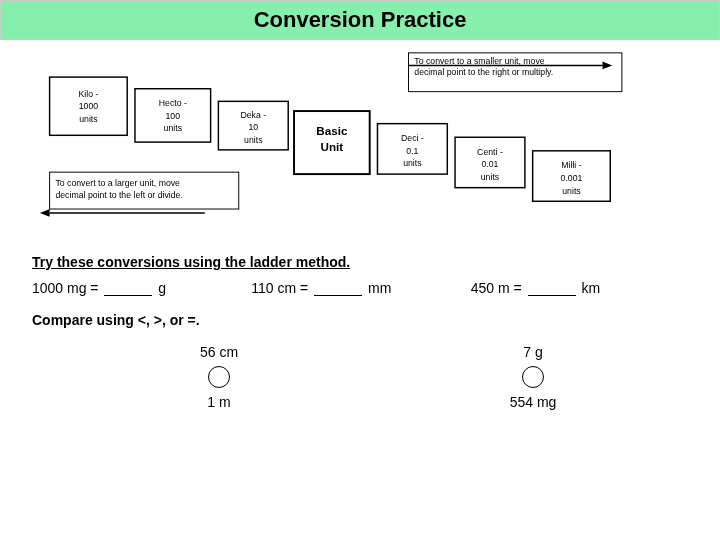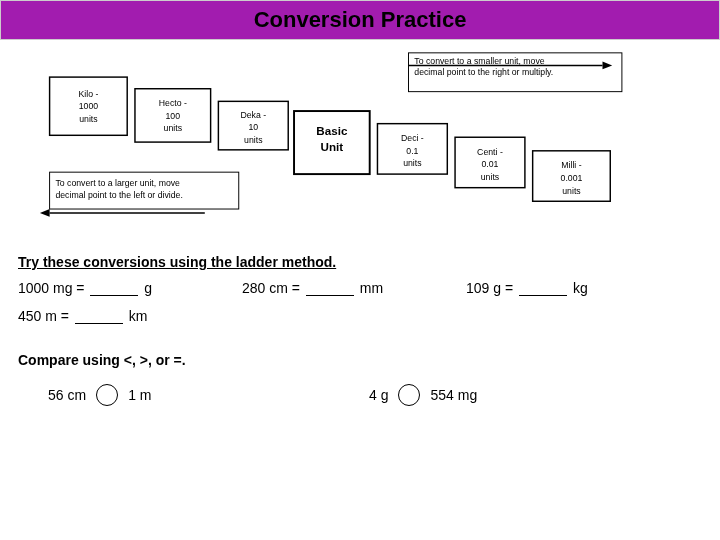--- a/index.html
+++ b/index.html
@@ -5,21 +5,21 @@
     * { box-sizing: border-box; margin: 0; padding: 0; }
     body {
       width: 720px;
       height: 540px;
       background: #fff;
       font-family: Arial, sans-serif;
       overflow: hidden;
     }
 
     .title-bar {
-      background: #a21caf;
+      background: #86efac;
       text-align: center;
       font-size: 22px;
       font-weight: bold;
       padding: 6px 0;
       border: 1px solid #ccc;
     }
 
     .diagram-area {
       position: relative;
       width: 100%;
@@ -27,35 +27,35 @@
       padding: 8px 17px;
     }
 
     
     .ladder-svg {
       width: 100%;
       height: 100%;
     }
 
     .content-area {
-      padding: 4px 30px 0 18px;
+      padding: 4px 30px 0 32px;
     }
 
     .try-text {
       font-size: 14px;
       font-weight: bold;
       margin-bottom: 10px;
       text-decoration: underline;
     }
 
     .conversions-grid {
       display: grid;
       grid-template-columns: 1fr 1fr 1fr;
       row-gap: 12px;
-      margin-bottom: 28px;
+      margin-bottom: 16px;
     }
 
     .conversion-item {
       font-size: 14px;
     }
 
     .blank {
       display: inline-block;
       width: 48px;
       border-bottom: 1px solid #000;
@@ -77,20 +77,21 @@
       display: grid;
       grid-template-columns: 1fr 1fr;
       padding-left: 30px;
     }
 
     .compare-item {
       font-size: 14px;
       display: flex;
       align-items: center;
       gap: 6px;
+      flex-direction: column;
     }
 
     .circle-blank {
       display: inline-block;
       width: 22px;
       height: 22px;
       border-radius: 50%;
       border: 1.5px solid #000;
       background: #fff;
       margin: 0 4px;
@@ -158,39 +159,36 @@
 
 <div class="content-area">
   <div class="try-text">Try these conversions using the ladder method.</div>
 
   <div class="conversions-grid">
 
     <div class="conversion-item">
       <span>1000 mg = </span><span class="blank"></span><span> g</span>
     </div>
     <div class="conversion-item">
-      <span>280 cm = </span><span class="blank"></span><span> mm</span>
+      <span>110 cm = </span><span class="blank"></span><span> mm</span>
     </div>
 
-    <div class="conversion-item">
-      <span>109 g = </span><span class="blank"></span><span> kg</span>
-    </div>
     <div class="conversion-item">
       <span>450 m = </span><span class="blank"></span><span> km</span>
     </div>
   </div>
 
   <div class="compare-section">
     <div class="compare-title">Compare using &lt;, &gt;, or =.</div>
     <div class="compare-grid">
       <div class="compare-item">
         <span>56 cm</span>
         <span class="circle-blank"></span>
         <span>1 m</span>
       </div>
       <div class="compare-item">
-        <span>4 g</span>
+        <span>7 g</span>
         <span class="circle-blank"></span>
         <span>554 mg</span>
       </div>
     </div>
   </div>
 </div>
 
 </body></html>

